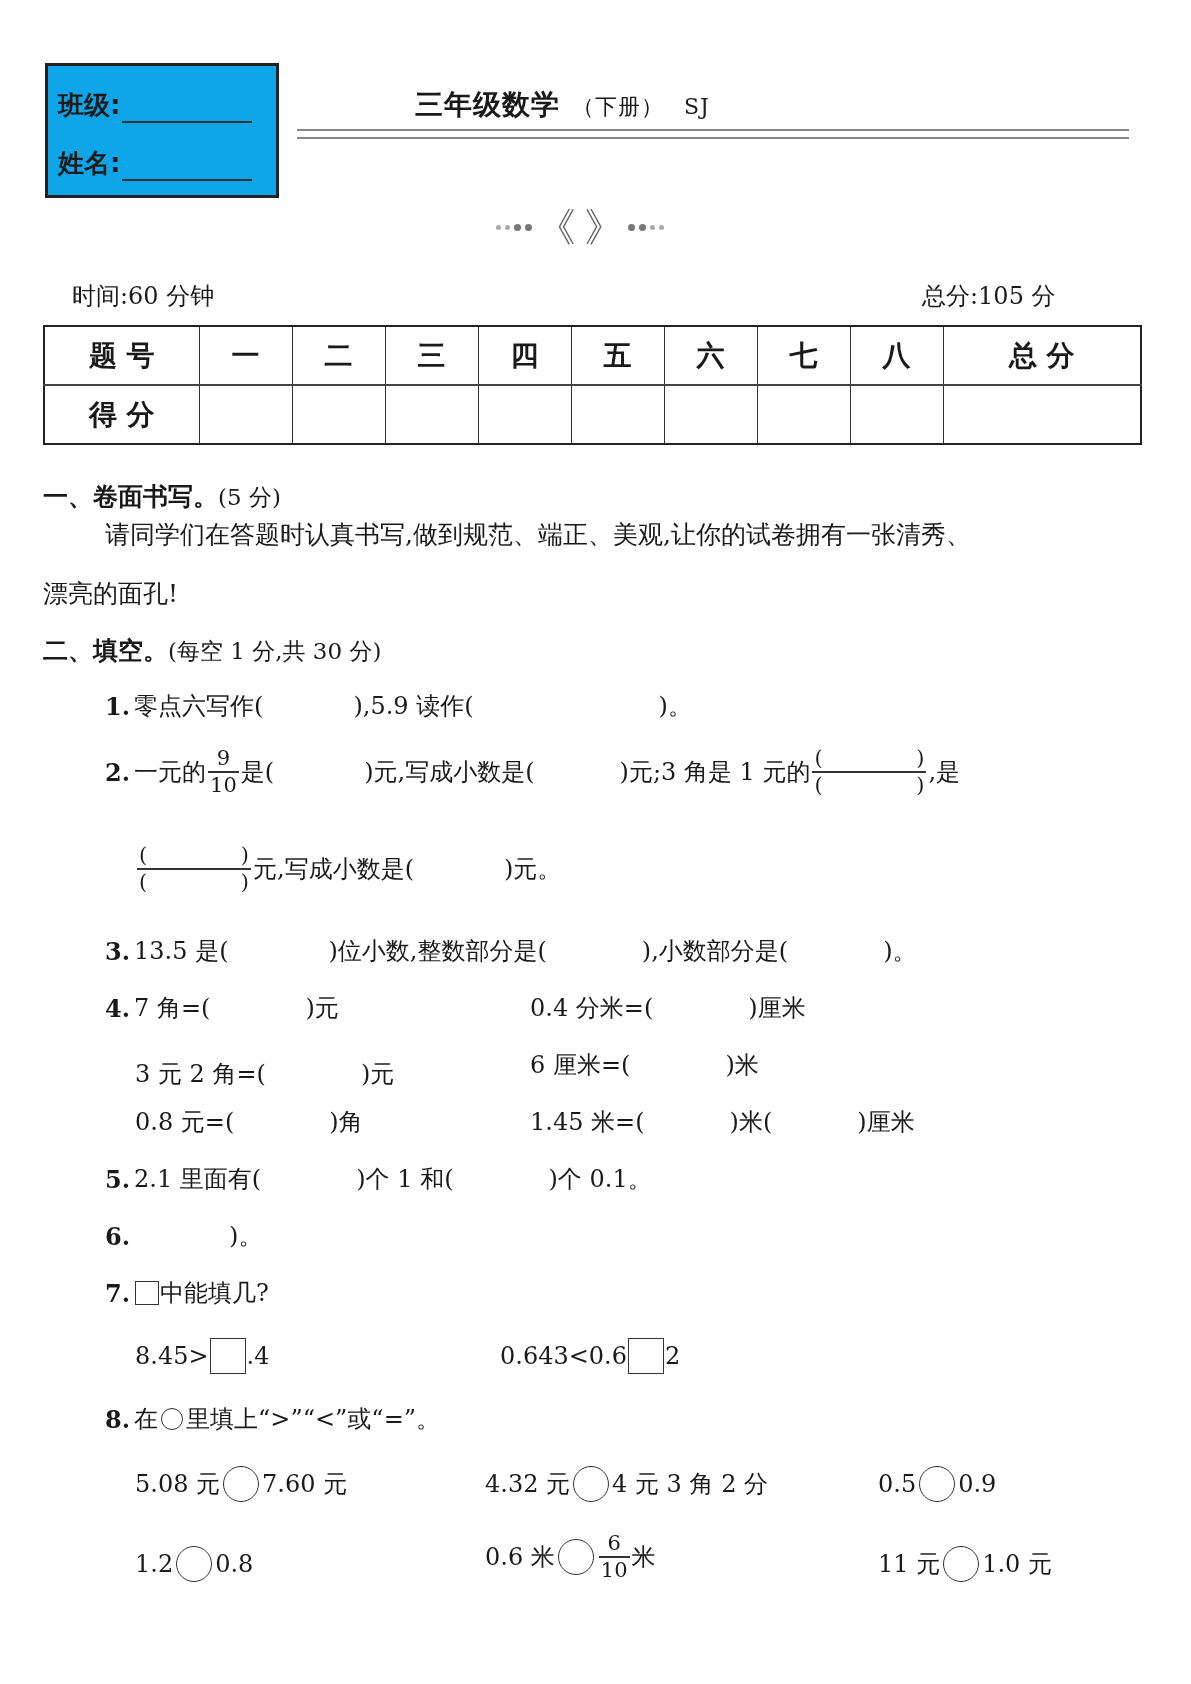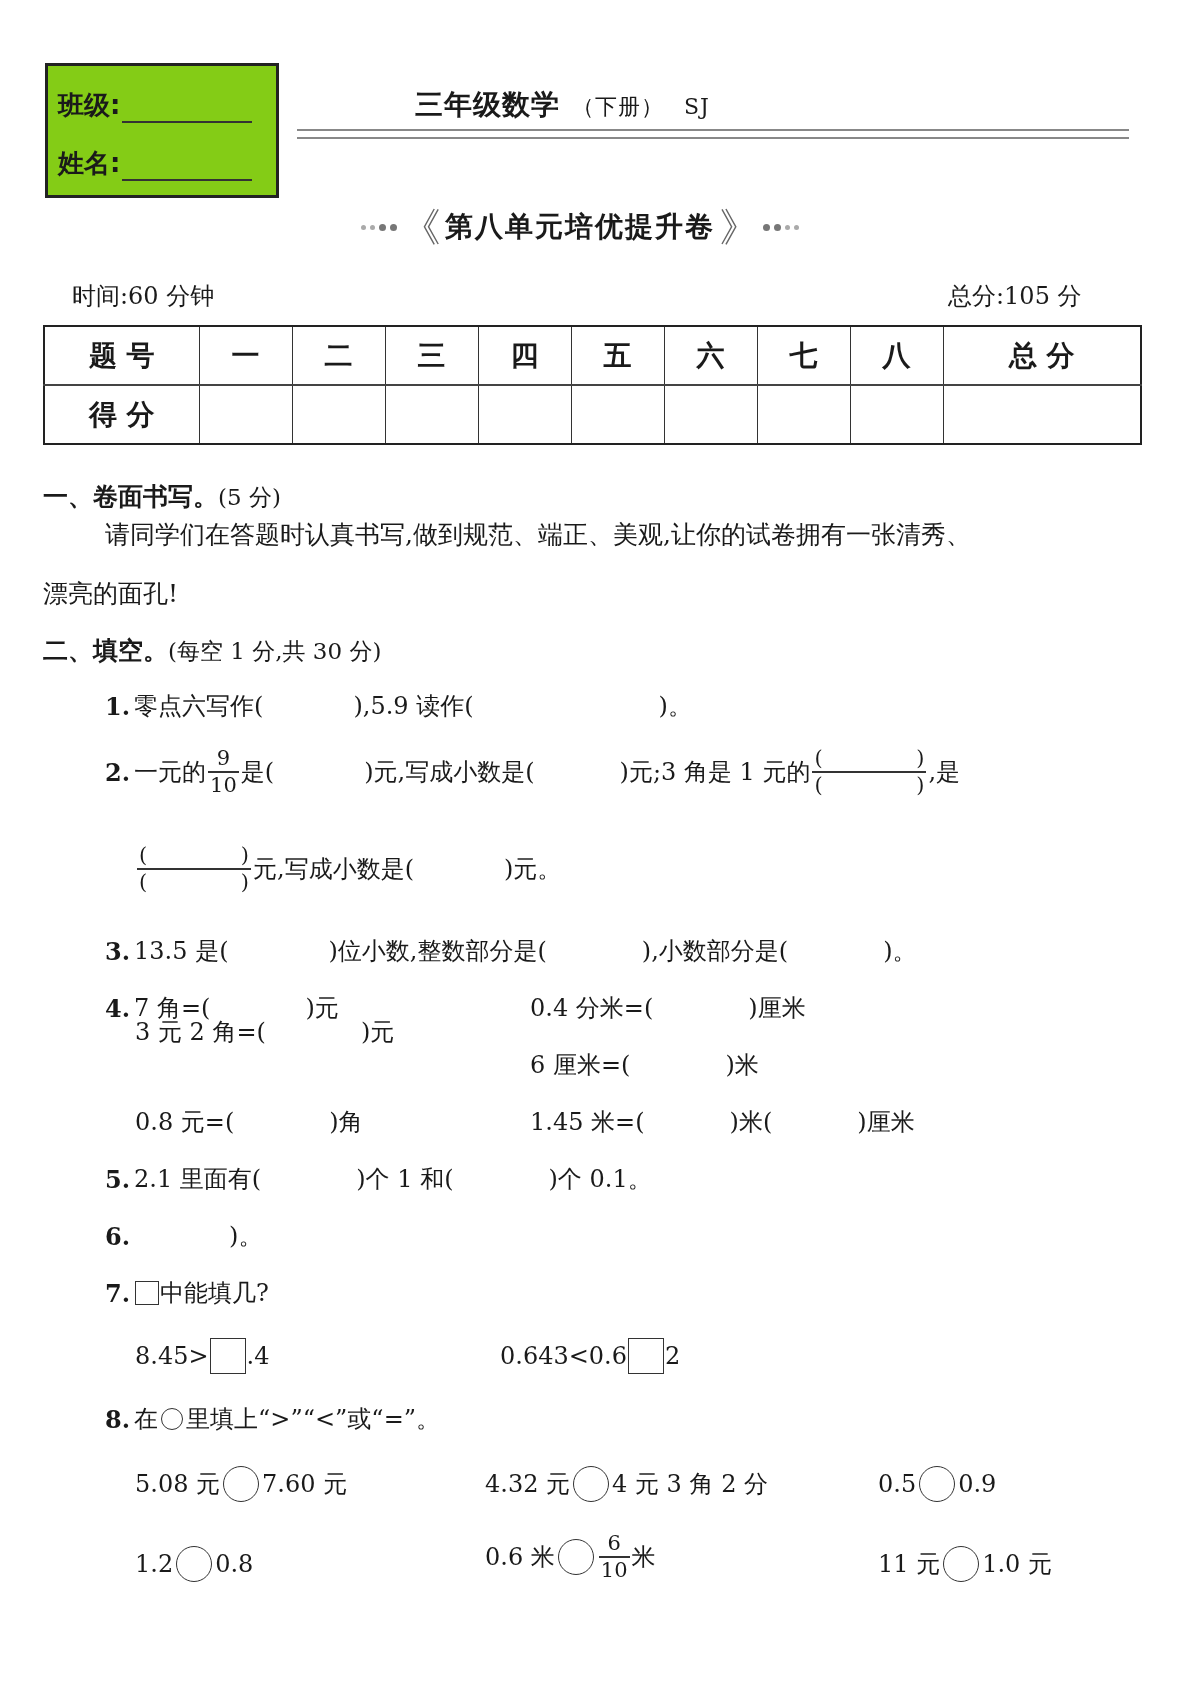--- a/index.html
+++ b/index.html
@@ -4,21 +4,21 @@
 <style>
   html, body { margin: 0; padding: 0; }
   body {
     width: 1191px; height: 1684px; background: #ffffff; position: relative; overflow: hidden;
     font-family: "DejaVu Serif", "Liberation Serif", serif; color: #1a1a1a;
   }
   .abs { position: absolute; }
   
   .info-box {
     left: 45px; top: 63px; width: 234px; height: 135px;
-    border: 3px solid #222; box-sizing: border-box; background: #84cc16;
+    border: 3px solid #222; box-sizing: border-box; background: #0ea5e9;
   }
   .info-row { position: absolute; left: 10px; font-family: "DejaVu Sans", sans-serif; font-weight: bold; font-size: 26px; display: flex; align-items: flex-end; }
   .info-row .line { display: inline-block; width: 130px; border-bottom: 2px solid #333; height: 24px; margin-left: 2px; }
   .book-title { left: 415px; top: 86px; font-family: "DejaVu Sans", sans-serif; font-weight: bold; font-size: 28px; letter-spacing: 1px; }
   .book-title .sub { font-weight: normal; font-size: 22px; margin-left: 12px; }
   .book-title .code { font-weight: normal; font-size: 22px; margin-left: 20px; font-family: "DejaVu Serif", serif; }
   .double-rule { left: 297px; top: 129px; width: 832px; height: 6px; border-top: 2px solid #888; border-bottom: 2px solid #888; }
   
   .banner { left: 350px; top: 203px; width: 460px; height: 48px; display: flex; align-items: center; justify-content: center; }
   .dots { display: flex; gap: 4px; align-items: center; }
@@ -65,32 +65,31 @@
 <div class="abs double-rule"></div>
 
 <div class="abs banner">
   <div class="dots">
       <span class="dot s"></span>
       <span class="dot s"></span>
       <span class="dot"></span>
       <span class="dot"></span>
     </div>
   <span class="bracket">《</span>
-  <span class="banner-title">第八单元培优提升卷</span>
   <span class="bracket">》</span>
   <div class="dots">
       <span class="dot"></span>
       <span class="dot"></span>
       <span class="dot s"></span>
       <span class="dot s"></span>
     </div>
 </div>
 
 <div class="abs meta" style="left:72px;">时间:60 分钟</div>
-<div class="abs meta" style="left:948px;">总分:105 分</div>
+<div class="abs meta" style="left:922px;">总分:105 分</div>
 
 <table class="score">
   <colgroup>
     <col style="width:155px">
       <col style="width:93px">
       <col style="width:93px">
       <col style="width:93px">
       <col style="width:93px">
       <col style="width:93px">
       <col style="width:93px">
@@ -156,21 +155,21 @@
 <div class="abs q" style="top:935px;">
   <span class="qn">3.</span><span>13.5 是(</span><span style="width:100px;display:inline-block"></span><span>)位小数,整数部分是(</span><span style="width:95px;display:inline-block"></span><span>),小数部分是(</span><span style="width:95px;display:inline-block"></span><span>)。</span>
 </div>
 
 <div class="abs q" style="top:992px;">
   <span class="qn">4.</span><span>7 角=(</span><span style="width:95px;display:inline-block"></span><span>)元</span>
 </div>
 <div class="abs q" style="top:992px; left:530px;">
   <span>0.4 分米=(</span><span style="width:95px;display:inline-block"></span><span>)厘米</span>
 </div>
-<div class="abs q" style="top:1016px; left:135px;">
+<div class="abs q" style="top:1058px; left:135px;">
   <span>3 元 2 角=(</span><span style="width:95px;display:inline-block"></span><span>)元</span>
 </div>
 <div class="abs q" style="top:1049px; left:530px;">
   <span>6 厘米=(</span><span style="width:95px;display:inline-block"></span><span>)米</span>
 </div>
 <div class="abs q" style="top:1106px; left:135px;">
   <span>0.8 元=(</span><span style="width:95px;display:inline-block"></span><span>)角</span>
 </div>
 <div class="abs q" style="top:1106px; left:530px;">
   <span>1.45 米=(</span><span style="width:85px;display:inline-block"></span><span>)米(</span><span style="width:85px;display:inline-block"></span><span>)厘米</span>

